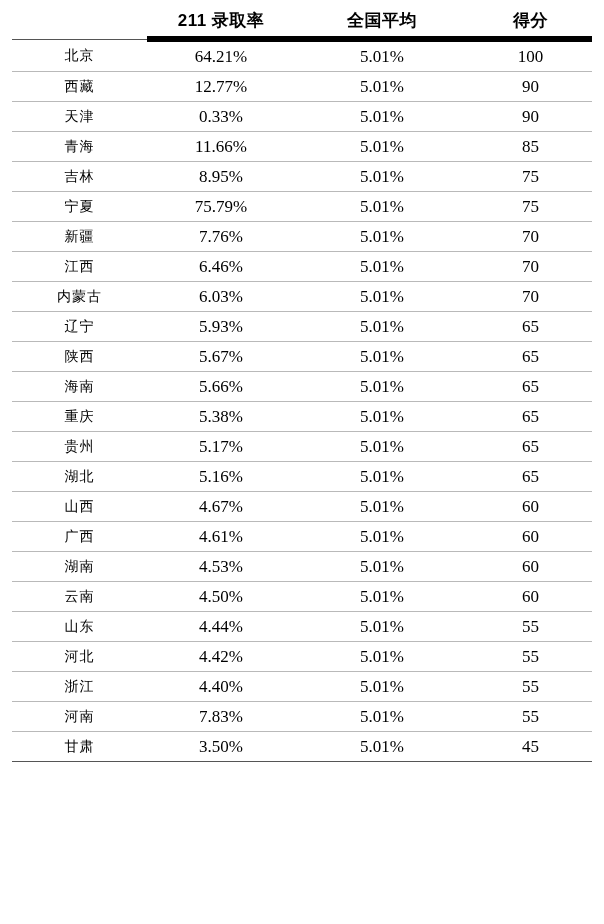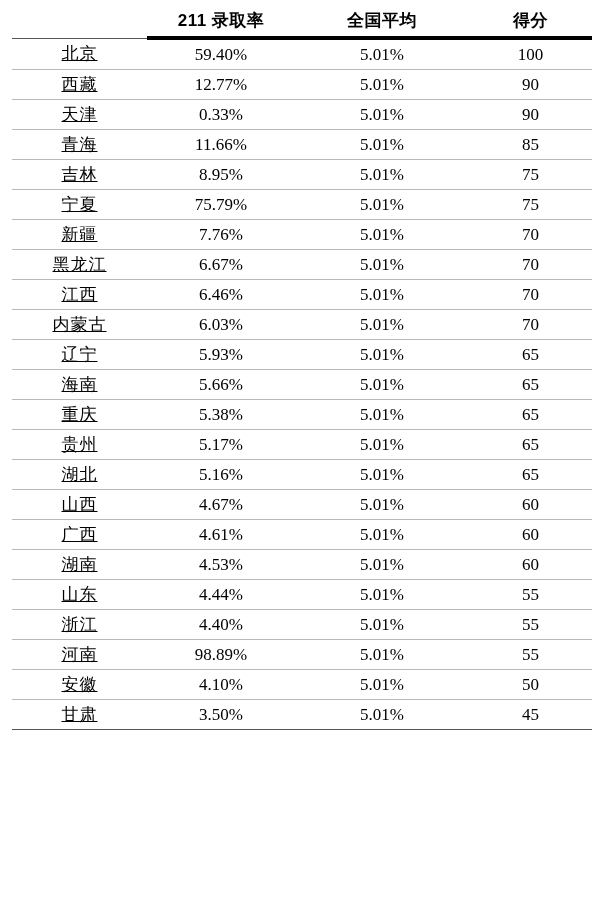--- a/index.html
+++ b/index.html
@@ -38,35 +38,34 @@
     height: 29px;
     line-height: 29px;
     padding: 0;
     font-weight: normal;
     font-size: 17px;
     text-align: center;
     vertical-align: middle;
     white-space: nowrap;
   }
   table.data-table thead th {
-    border-bottom: 4px solid #000000;
+    border-bottom: 6px solid #000000;
     border-top: none;
     font-weight: bold;
     font-size: 17px;
     height: 30px;
     line-height: 30px;
   }
   table.data-table thead th.blank-head {
     border-bottom: 1px solid #555555;
   }
   table.data-table td.region-cell {
     font-family: "Liberation Sans", sans-serif;
-    font-size: 17px;
+    font-size: 14px;
     letter-spacing: 1px;
-    text-decoration: underline;
   }
   table.data-table thead th.head-cell {
     font-family: "Liberation Sans", sans-serif;
     letter-spacing: 0.5px;
   }
   table.data-table td.num-cell {
     font-family: "Liberation Serif", serif;
     font-size: 17px;
   }
   table.data-table tbody tr:last-child td {
@@ -89,21 +88,21 @@
       <tr>
         <th class="blank-head"></th>
         <th class="head-cell">211 录取率</th>
         <th class="head-cell">全国平均</th>
         <th class="head-cell">得分</th>
       </tr>
     </thead>
     <tbody>
       <tr>
         <td class="region-cell">北京</td>
-        <td class="num-cell">59.40%</td>
+        <td class="num-cell">64.21%</td>
         <td class="num-cell">5.01%</td>
         <td class="num-cell">100</td>
       </tr>
       <tr>
         <td class="region-cell">西藏</td>
         <td class="num-cell">12.77%</td>
         <td class="num-cell">5.01%</td>
         <td class="num-cell">90</td>
       </tr>
       <tr>
@@ -130,44 +129,44 @@
         <td class="num-cell">5.01%</td>
         <td class="num-cell">75</td>
       </tr>
       <tr>
         <td class="region-cell">新疆</td>
         <td class="num-cell">7.76%</td>
         <td class="num-cell">5.01%</td>
         <td class="num-cell">70</td>
       </tr>
       <tr>
-        <td class="region-cell">黑龙江</td>
-        <td class="num-cell">6.67%</td>
-        <td class="num-cell">5.01%</td>
-        <td class="num-cell">70</td>
-      </tr>
-      <tr>
         <td class="region-cell">江西</td>
         <td class="num-cell">6.46%</td>
         <td class="num-cell">5.01%</td>
         <td class="num-cell">70</td>
       </tr>
       <tr>
         <td class="region-cell">内蒙古</td>
         <td class="num-cell">6.03%</td>
         <td class="num-cell">5.01%</td>
         <td class="num-cell">70</td>
       </tr>
       <tr>
         <td class="region-cell">辽宁</td>
         <td class="num-cell">5.93%</td>
         <td class="num-cell">5.01%</td>
         <td class="num-cell">65</td>
       </tr>
       <tr>
+        <td class="region-cell">陕西</td>
+        <td class="num-cell">5.67%</td>
+        <td class="num-cell">5.01%</td>
+        <td class="num-cell">65</td>
+      </tr>
+      <tr>
         <td class="region-cell">海南</td>
         <td class="num-cell">5.66%</td>
         <td class="num-cell">5.01%</td>
         <td class="num-cell">65</td>
       </tr>
       <tr>
         <td class="region-cell">重庆</td>
         <td class="num-cell">5.38%</td>
         <td class="num-cell">5.01%</td>
         <td class="num-cell">65</td>
@@ -196,42 +195,48 @@
         <td class="num-cell">5.01%</td>
         <td class="num-cell">60</td>
       </tr>
       <tr>
         <td class="region-cell">湖南</td>
         <td class="num-cell">4.53%</td>
         <td class="num-cell">5.01%</td>
         <td class="num-cell">60</td>
       </tr>
       <tr>
+        <td class="region-cell">云南</td>
+        <td class="num-cell">4.50%</td>
+        <td class="num-cell">5.01%</td>
+        <td class="num-cell">60</td>
+      </tr>
+      <tr>
         <td class="region-cell">山东</td>
         <td class="num-cell">4.44%</td>
         <td class="num-cell">5.01%</td>
         <td class="num-cell">55</td>
       </tr>
       <tr>
+        <td class="region-cell">河北</td>
+        <td class="num-cell">4.42%</td>
+        <td class="num-cell">5.01%</td>
+        <td class="num-cell">55</td>
+      </tr>
+      <tr>
         <td class="region-cell">浙江</td>
         <td class="num-cell">4.40%</td>
         <td class="num-cell">5.01%</td>
         <td class="num-cell">55</td>
       </tr>
       <tr>
         <td class="region-cell">河南</td>
-        <td class="num-cell">98.89%</td>
-        <td class="num-cell">5.01%</td>
-        <td class="num-cell">55</td>
-      </tr>
-      <tr>
-        <td class="region-cell">安徽</td>
-        <td class="num-cell">4.10%</td>
-        <td class="num-cell">5.01%</td>
-        <td class="num-cell">50</td>
+        <td class="num-cell">7.83%</td>
+        <td class="num-cell">5.01%</td>
+        <td class="num-cell">55</td>
       </tr>
       <tr>
         <td class="region-cell">甘肃</td>
         <td class="num-cell">3.50%</td>
         <td class="num-cell">5.01%</td>
         <td class="num-cell">45</td>
       </tr>
 
     </tbody>
   </table>

